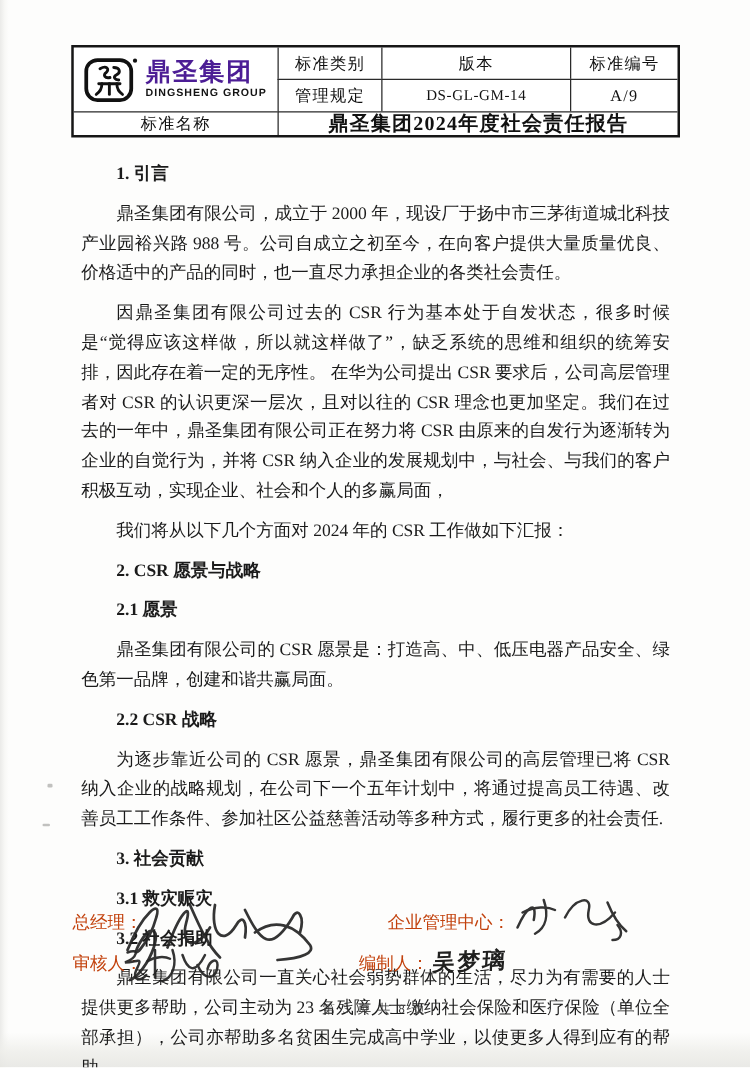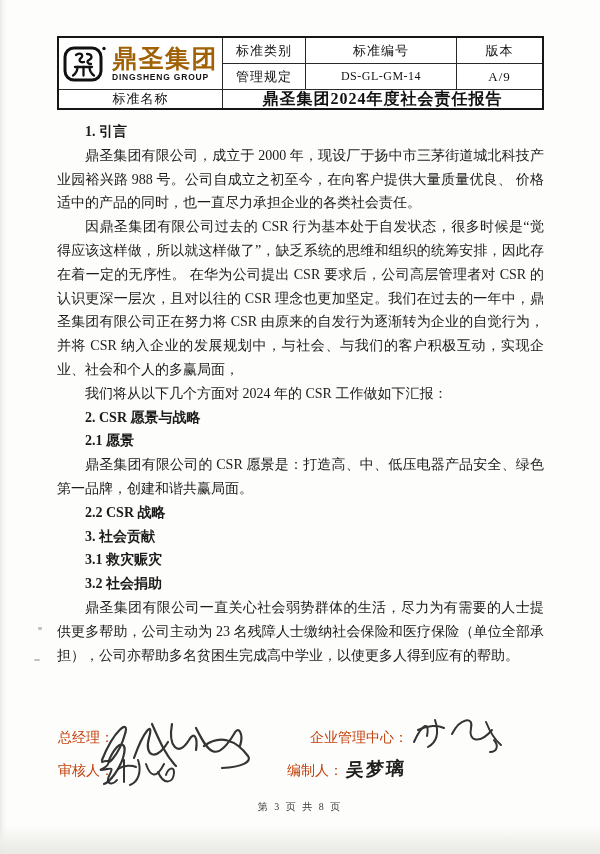--- a/index.html
+++ b/index.html
@@ -38,31 +38,31 @@
   .logo-cell{grid-row:1/3;grid-column:1;border-left:none;border-top:none;letter-spacing:0;}
   .no-top{border-top:none;font-family:Liberation Mono, monospace;}
   .no-left{border-left:none;}
   .name-value{grid-column:2/5;font-weight:bold;font-size:16px;}
   .num-value{letter-spacing:.5px;font-size:12px;}
 
   .logo-wrap{display:flex;align-items:center;gap:5px;}
   .logo-mark{flex:0 0 auto;}
   .logo-texts{display:flex;flex-direction:column;align-items:flex-start;line-height:1;}
   .logo-cn{font-family:Liberation Serif, serif;
-    font-weight:900;font-size:25px;letter-spacing:1.5px;color:#a16207;}
+    font-weight:900;font-size:20px;letter-spacing:1.5px;color:#4c1d95;}
   .logo-en{font-family:"Liberation Sans","DejaVu Sans",sans-serif;
     font-weight:bold;font-size:8.5px;letter-spacing:.8px;color:#141414;margin-top:2px;}
 
   
   .body-text{
     position:absolute;left:57px;top:120px;width:487px;
     font-size:14px;line-height:23.8px;text-align:justify;
     color:#1b1b1b;
   }
-  .para{margin:0;text-indent:2em;}
+  .para{margin:8px;text-indent:2em;}
   .para.heading{font-weight:bold;}
 
   
   .sig-label{position:absolute;font-size:14px;color:#c2410c;white-space:nowrap;}
   .lbl-gm{left:58px;top:729px;}
   .lbl-mc{left:310px;top:729px;}
   .lbl-rev{left:58px;top:762px;}
   .lbl-comp{left:287px;top:762px;}
   .sig{position:absolute;}
   .sig-gm{left:84px;top:710px;}
@@ -106,38 +106,39 @@
             <path d="M20.5 22 v8.5"></path>
           </g>
         </svg>
         <div class="logo-texts">
           <div class="logo-cn">鼎圣集团</div>
           <div class="logo-en">DINGSHENG GROUP</div>
         </div>
       </div>
     </div>
     <div class="cell no-top">标准类别</div>
+    <div class="cell no-top">版本</div>
     <div class="cell no-top">标准编号</div>
-    <div class="cell no-top">版本</div>
     <div class="cell">管理规定</div>
     <div class="cell num-value">DS-GL-GM-14</div>
     <div class="cell">A/9</div>
     <div class="cell no-left">标准名称</div>
     <div class="cell name-value">鼎圣集团2024年度社会责任报告</div>
   </div>
 
   <div class="body-text" id="body-paragraphs">
       <p class="para heading">1. 引言</p>
       <p class="para">鼎圣集团有限公司，成立于 2000 年，现设厂于扬中市三茅街道城北科技产业园裕兴路 988 号。公司自成立之初至今，在向客户提供大量质量优良、 价格适中的产品的同时，也一直尽力承担企业的各类社会责任。</p>
       <p class="para">因鼎圣集团有限公司过去的 CSR 行为基本处于自发状态，很多时候是“觉得应该这样做，所以就这样做了”，缺乏系统的思维和组织的统筹安排，因此存在着一定的无序性。 在华为公司提出 CSR 要求后，公司高层管理者对 CSR 的认识更深一层次，且对以往的 CSR 理念也更加坚定。我们在过去的一年中，鼎圣集团有限公司正在努力将 CSR 由原来的自发行为逐渐转为企业的自觉行为，并将 CSR 纳入企业的发展规划中，与社会、与我们的客户积极互动，实现企业、社会和个人的多赢局面，</p>
       <p class="para">我们将从以下几个方面对 2024 年的 CSR 工作做如下汇报：</p>
       <p class="para heading">2. CSR 愿景与战略</p>
       <p class="para heading">2.1 愿景</p>
       <p class="para">鼎圣集团有限公司的 CSR 愿景是：打造高、中、低压电器产品安全、绿色第一品牌，创建和谐共赢局面。</p>
       <p class="para heading">2.2 CSR 战略</p>
+      <p class="para">为逐步靠近公司的 CSR 愿景，鼎圣集团有限公司的高层管理已将 CSR 纳入企业的战略规划，在公司下一个五年计划中，将通过提高员工待遇、改善员工工作条件、参加社区公益慈善活动等多种方式，履行更多的社会责任.</p>
       <p class="para heading">3. 社会贡献</p>
       <p class="para heading">3.1 救灾赈灾</p>
       <p class="para heading">3.2 社会捐助</p>
       <p class="para">鼎圣集团有限公司一直关心社会弱势群体的生活，尽力为有需要的人士提供更多帮助，公司主动为 23 名残障人士缴纳社会保险和医疗保险（单位全部承担），公司亦帮助多名贫困生完成高中学业，以使更多人得到应有的帮助。</p>
     </div>
 
   <div class="sig-label lbl-gm">总经理：</div>
   <div class="sig-label lbl-mc">企业管理中心：</div>
   <div class="sig-label lbl-rev">审核人：</div>
   <div class="sig-label lbl-comp">编制人：</div>

